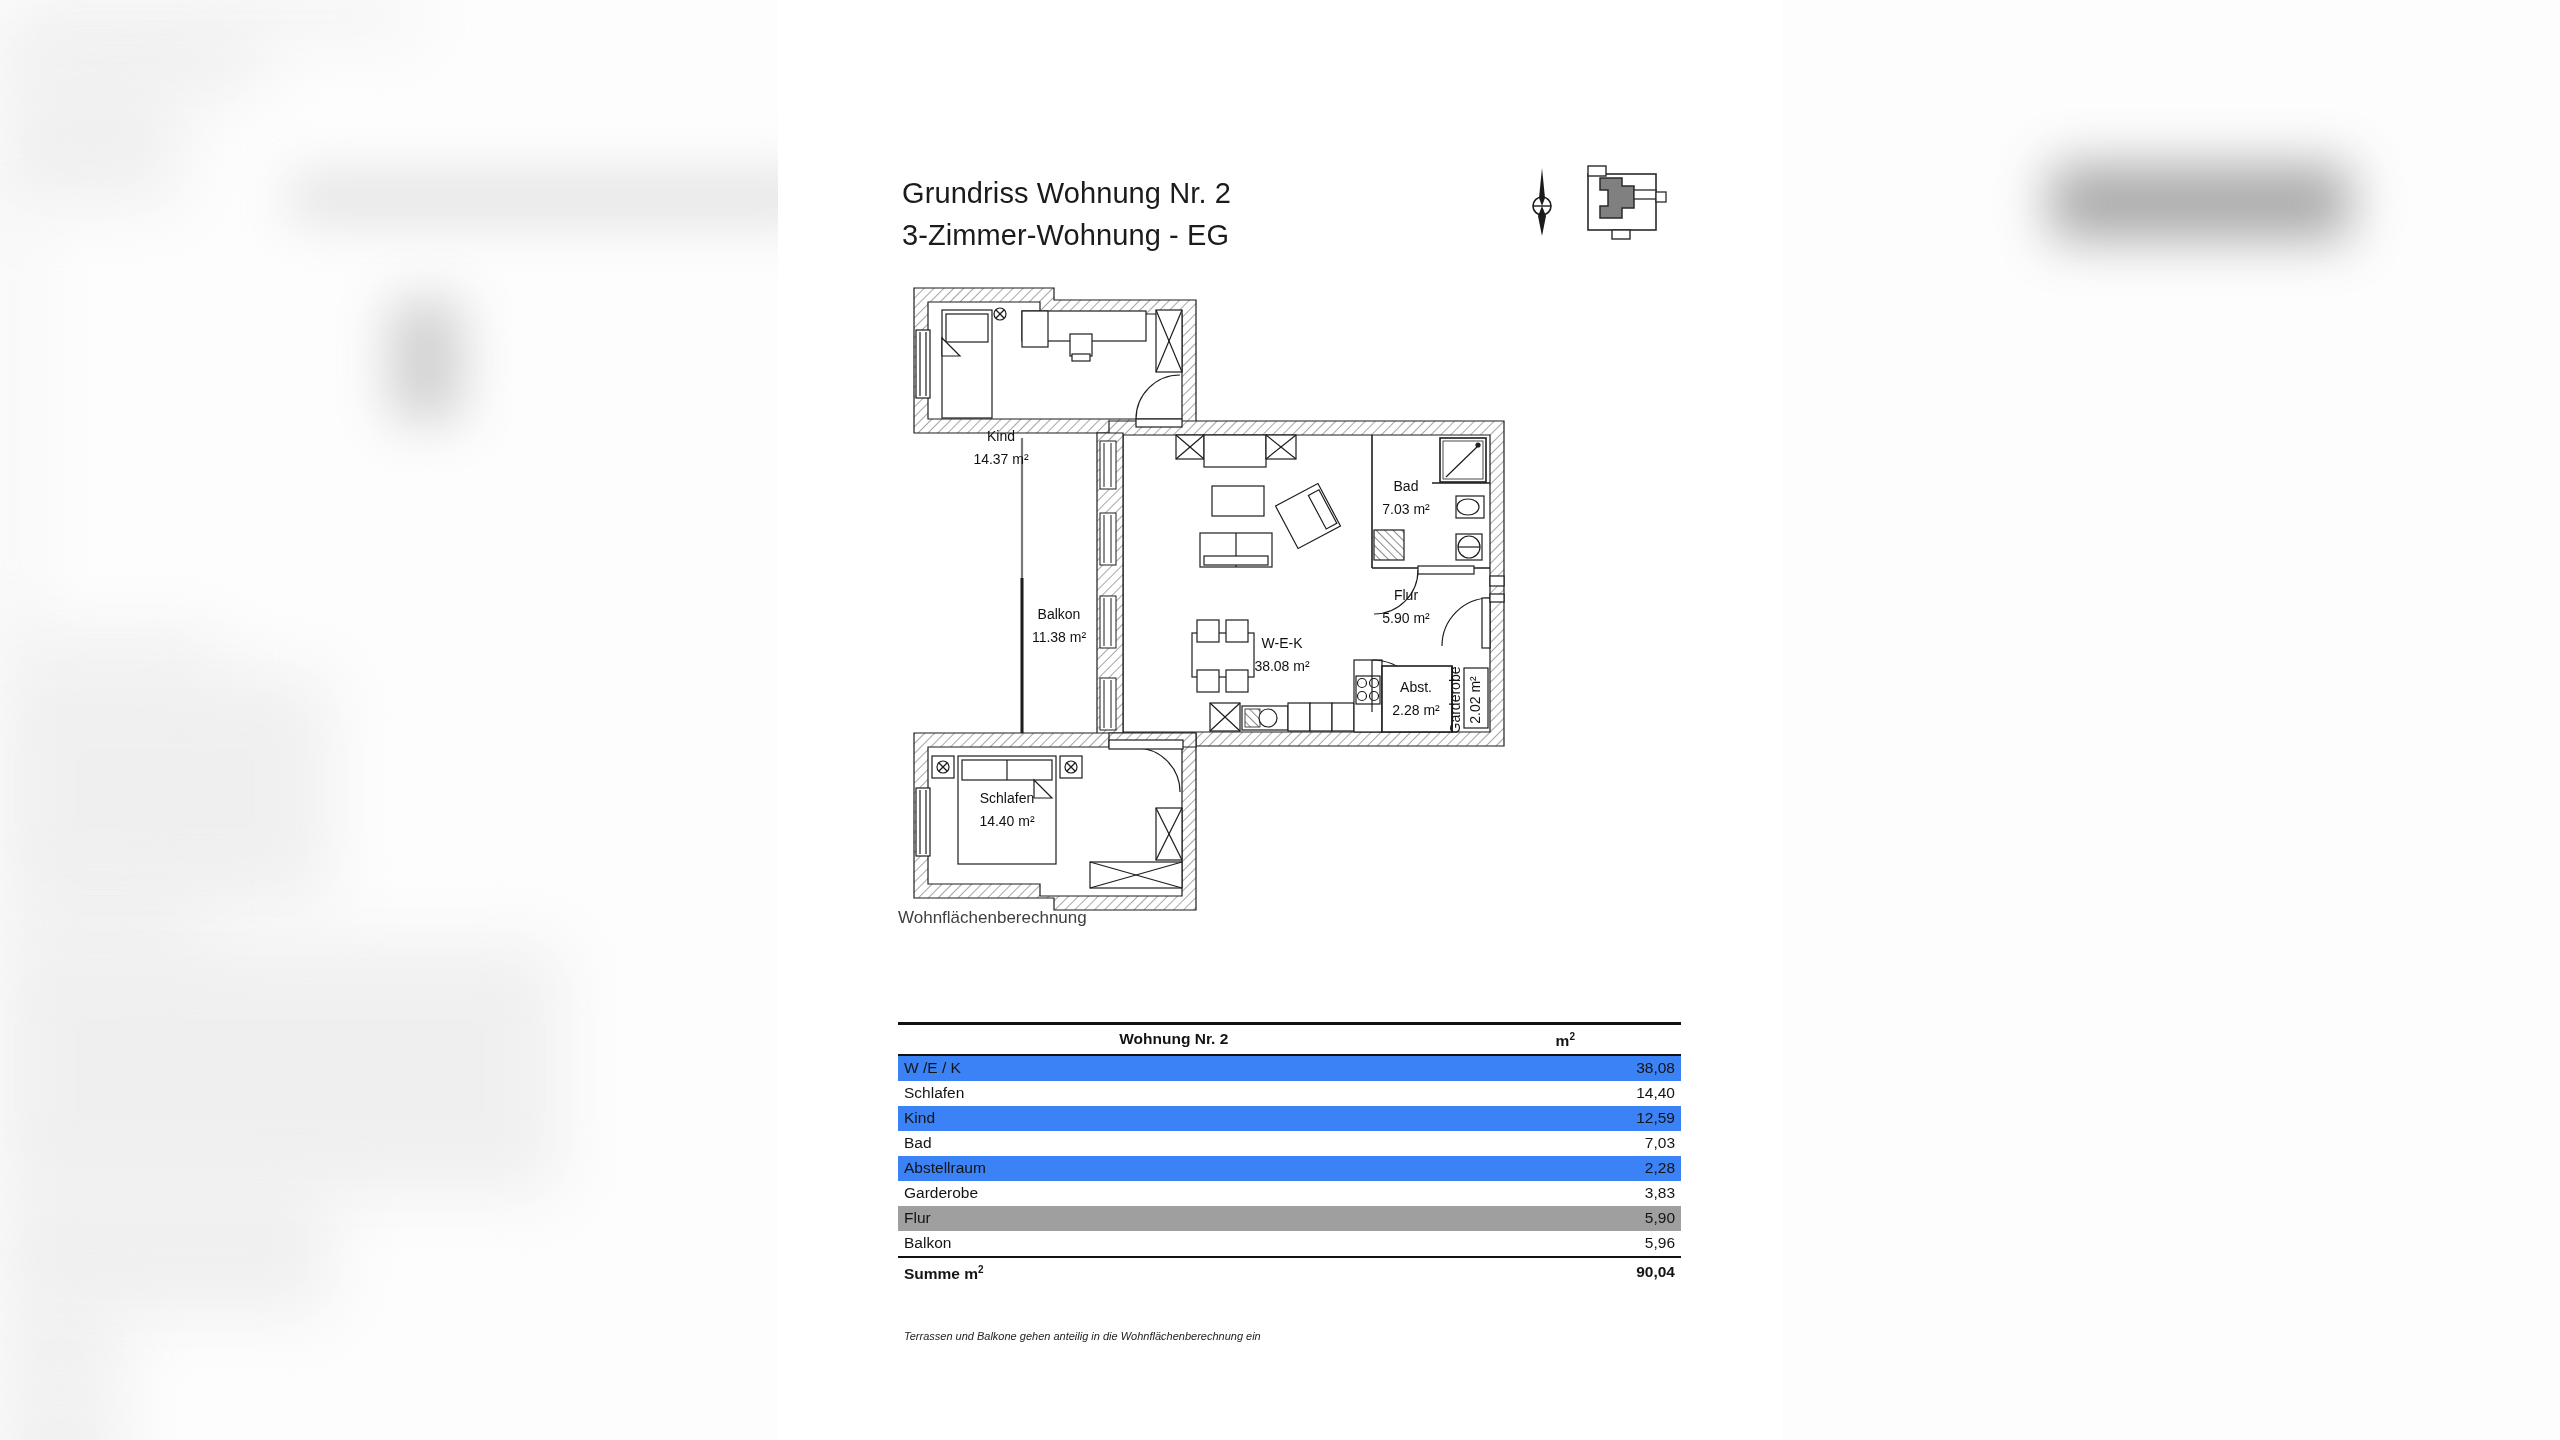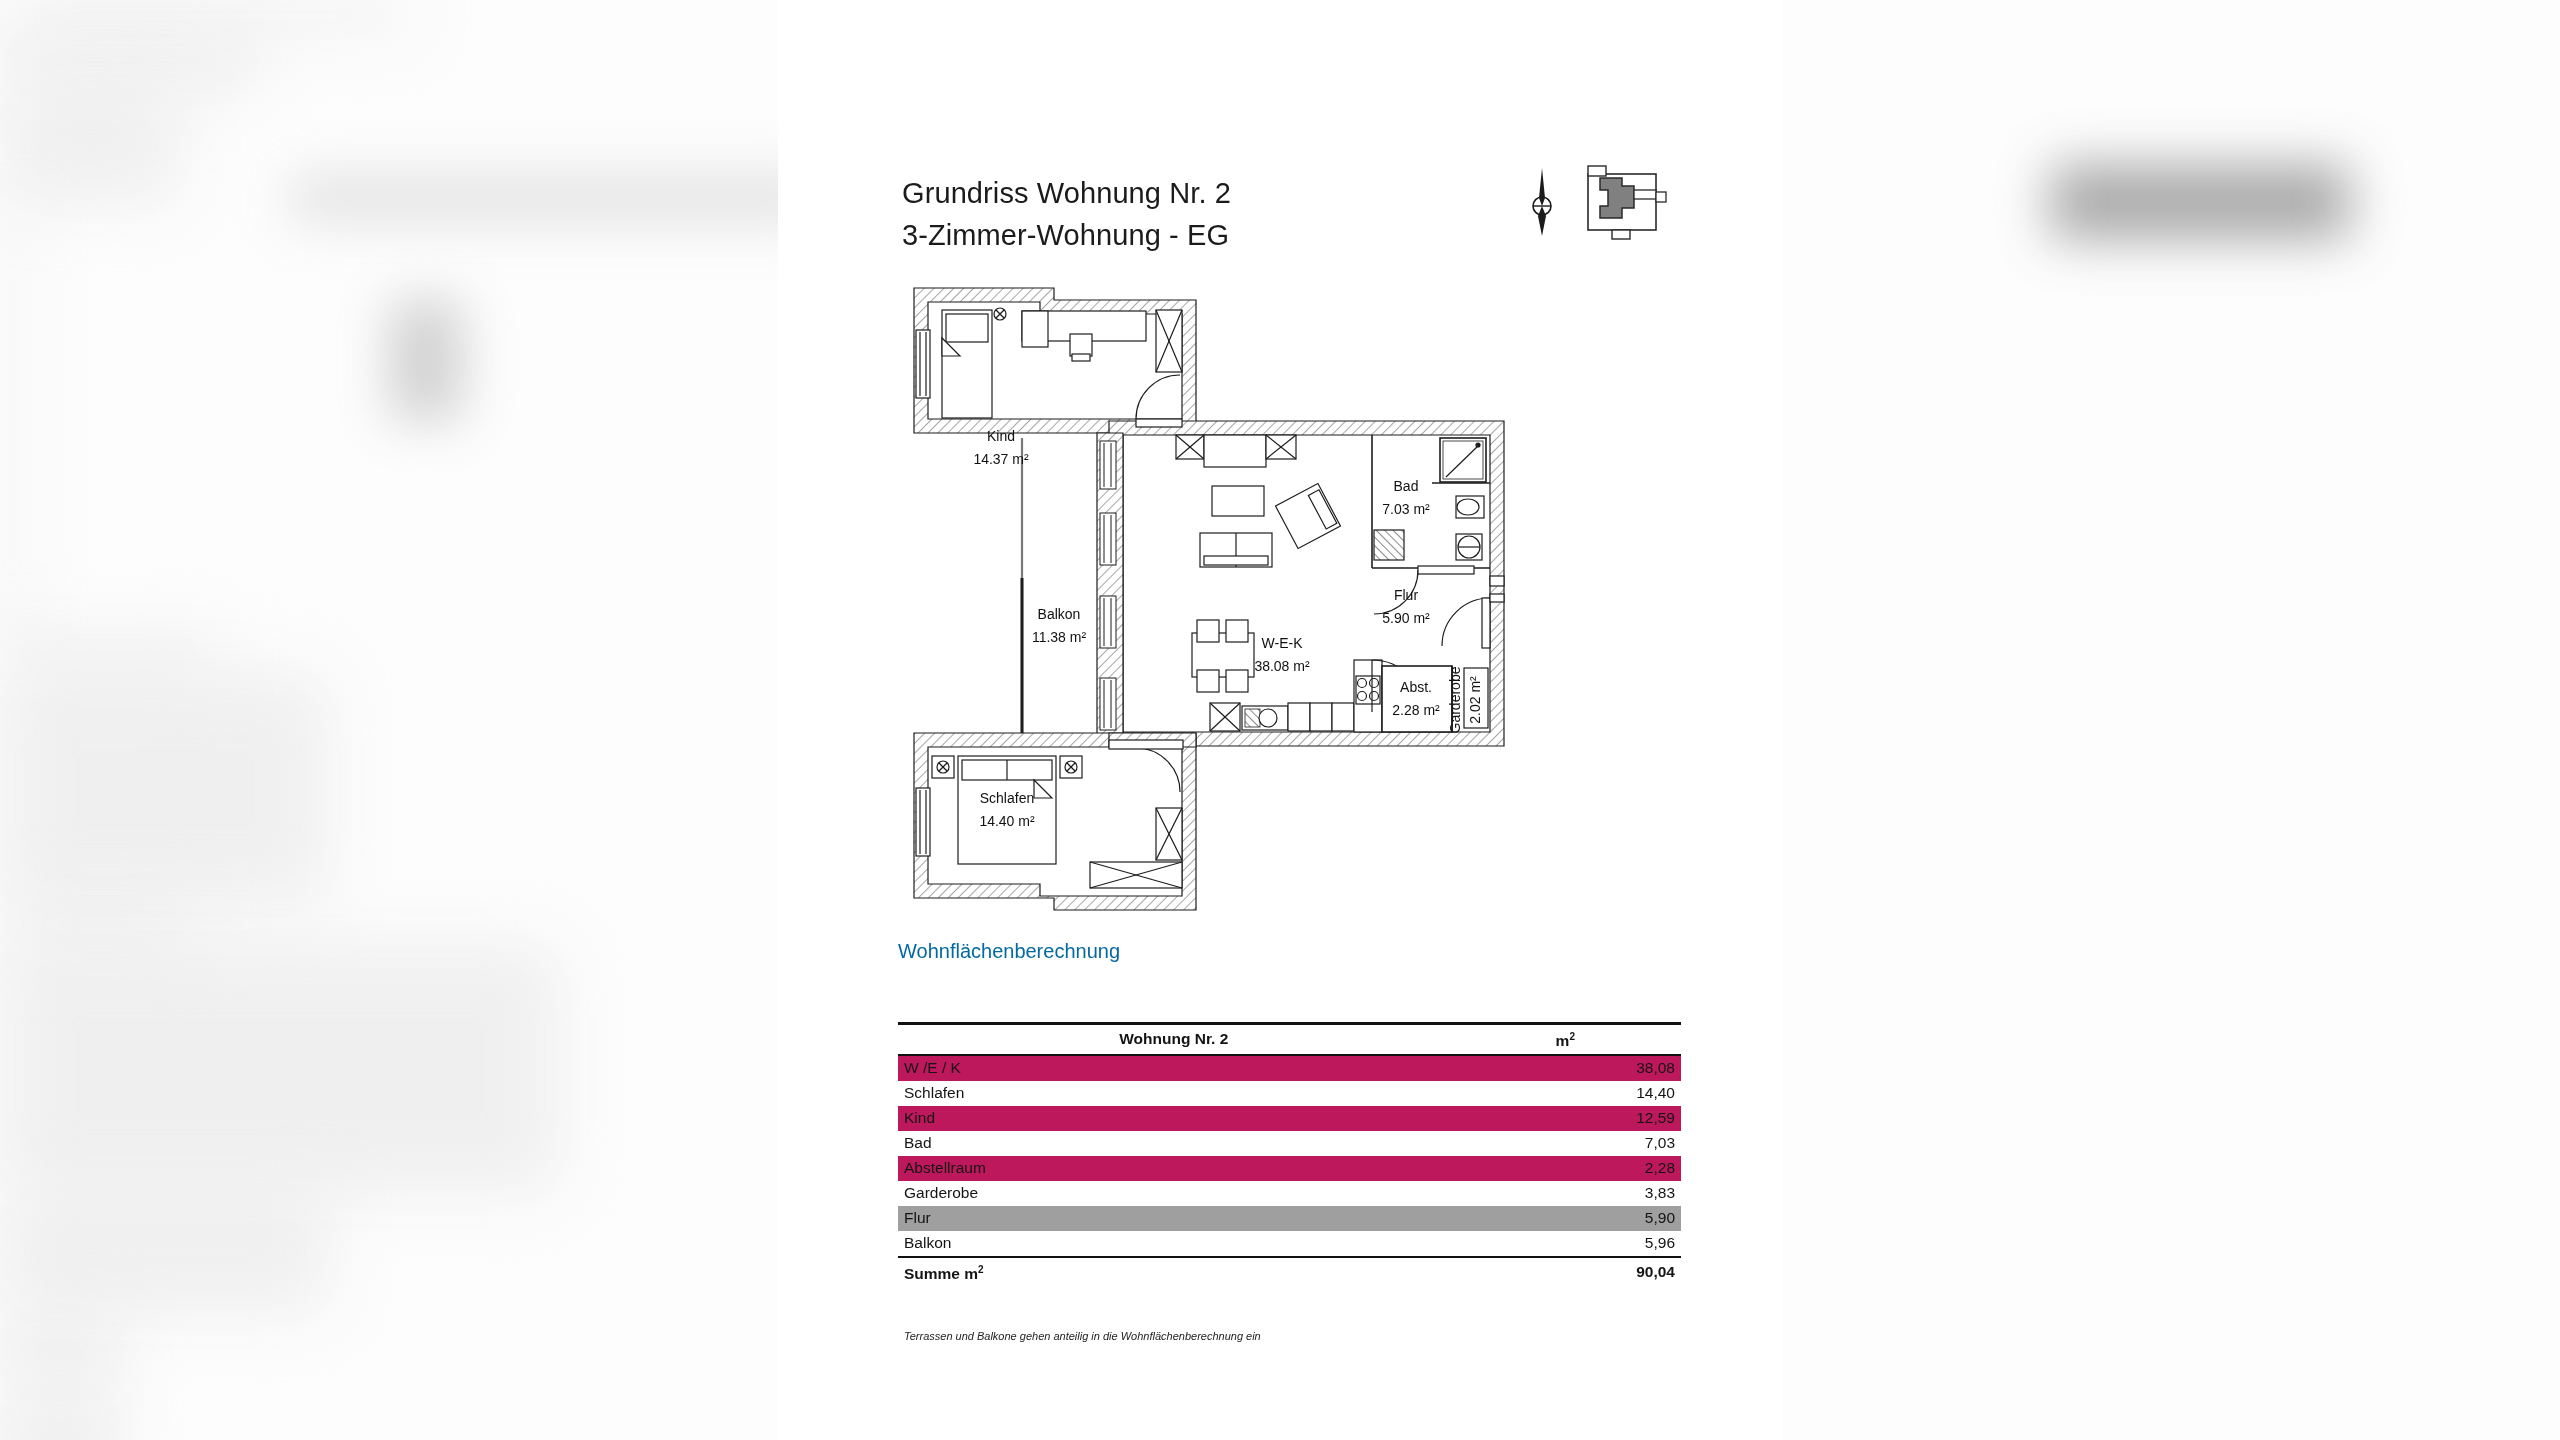--- a/index.html
+++ b/index.html
@@ -51,37 +51,37 @@
 
   
   #plan {
     position: absolute; left: 126px; top: 278px;
     width: 620px; height: 660px;
   }
   #plan svg { display:block; }
 
   
   #calc-title {
-    position: absolute; left: 120px; top: 940px;
-    font-size: 20px; color: #0369a1;
+    position: absolute; left: 120px; top: 908px;
+    font-size: 17px; color: #404040;
   }
 
   
   #tbl {
     position: absolute; left: 120px; top: 1022px;
     width: 783px;
     border-collapse: collapse;
     font-size: 15.5px;
     color: #141414;
   }
   #tbl td { padding: 4px 6px 5px 6px; line-height: 16px; }
   #tbl td.num { text-align: right; }
   #tbl tr.head td { font-weight: bold; text-align: center; }
   #tbl tr.head { border-top: 3px solid #111; border-bottom: 2.5px solid #111; }
-  #tbl tr.alt  { background: #be185d; }
+  #tbl tr.alt  { background: #3b82f6; }
   #tbl tr.alt2 { background: #9f9f9f; }
   #tbl tr.sum  { border-top: 2.5px solid #111; font-weight: bold; }
   #tbl tr.sum td { font-weight: bold; margin-left: 18px; }
   .sup { font-size: 10px; vertical-align: super; }
 
   #footnote {
     position: absolute; left: 126px; top: 1330px;
     font-size: 11px; color: #222; font-style: italic;
   }
 </style>

